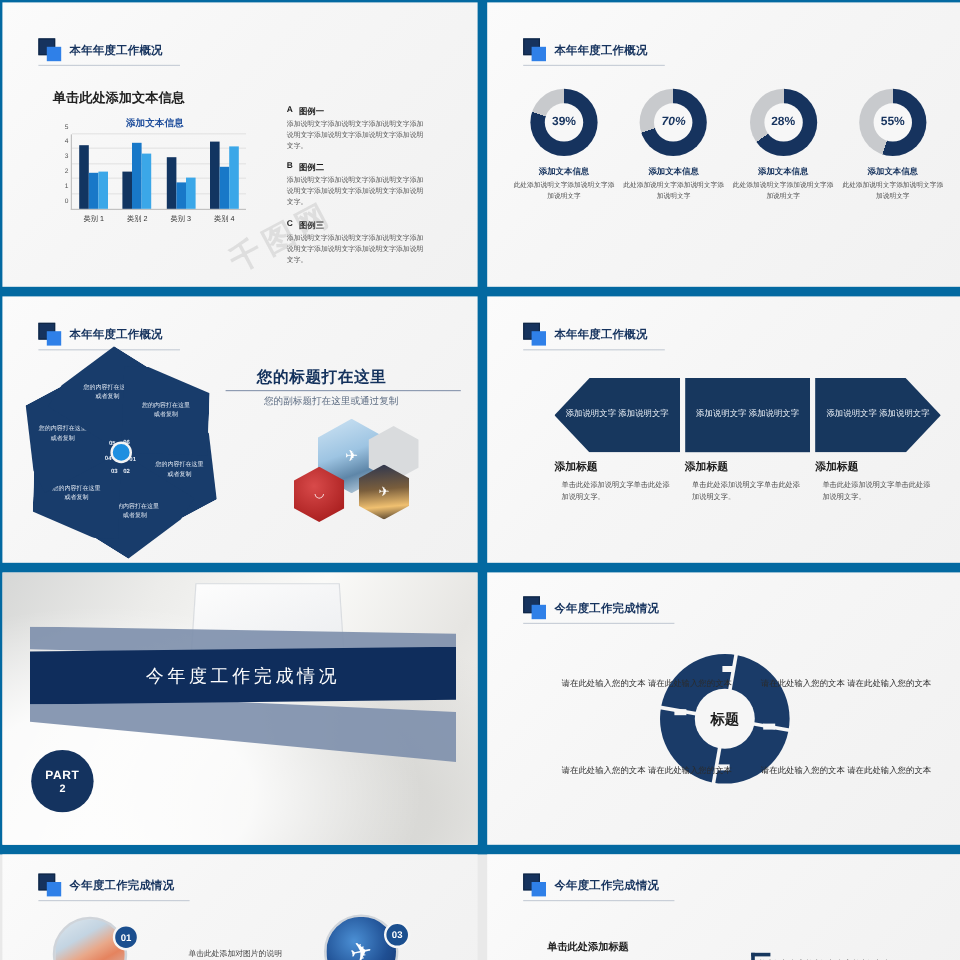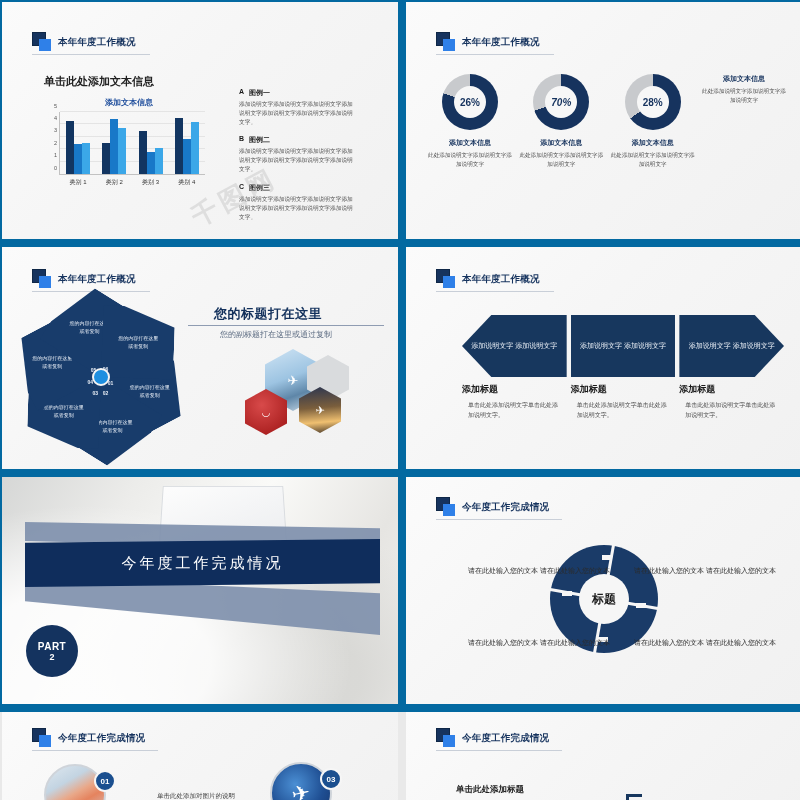--- a/index.html
+++ b/index.html
@@ -474,40 +474,43 @@
         <span class="sq-dark"></span>
             <span class="sq-light"></span>
       </span>
       <span class="shead-title">本年年度工作概况</span>
     </div>
     <div class="shead-rule" style="left:30px;top:52px;width:118px;"></div>
 
     <div class="donuts">
       <div class="dcol">
         <div class="ring" style="background: conic-gradient(rgb(22, 51, 94) 0deg, rgb(22, 51, 94) 80%, rgb(200, 202, 205) 80%, rgb(200, 202, 205) 100%);">
-          <span class="ring-val">26%</span>
+          <span class="ring-val">39%</span>
         </div>
         <div class="dcol-h">添加文本信息</div>
         <div class="dcol-b">此处添加说明文字添加说明文字添加说明文字</div>
       </div>
       <div class="dcol">
         <div class="ring" style="background: conic-gradient(rgb(22, 51, 94) 0deg, rgb(22, 51, 94) 70%, rgb(200, 202, 205) 70%, rgb(200, 202, 205) 100%); font-style: italic;">
           <span class="ring-val">70%</span>
         </div>
         <div class="dcol-h">添加文本信息</div>
         <div class="dcol-b">此处添加说明文字添加说明文字添加说明文字</div>
       </div>
       <div class="dcol">
         <div class="ring" style="background: conic-gradient(rgb(22, 51, 94) 0deg, rgb(22, 51, 94) 65%, rgb(200, 202, 205) 65%, rgb(200, 202, 205) 100%);">
           <span class="ring-val">28%</span>
         </div>
         <div class="dcol-h">添加文本信息</div>
         <div class="dcol-b">此处添加说明文字添加说明文字添加说明文字</div>
       </div>
       <div class="dcol">
+        <div class="ring" style="background: conic-gradient(rgb(22, 51, 94) 0deg, rgb(22, 51, 94) 55%, rgb(200, 202, 205) 55%, rgb(200, 202, 205) 100%);">
+          <span class="ring-val">55%</span>
+        </div>
         <div class="dcol-h">添加文本信息</div>
         <div class="dcol-b">此处添加说明文字添加说明文字添加说明文字</div>
       </div>
     </div>
 
   </div>
 
   <div class="slide">
     <div class="shead" style="left:30px;top:22px;">
       <span class="badge">

